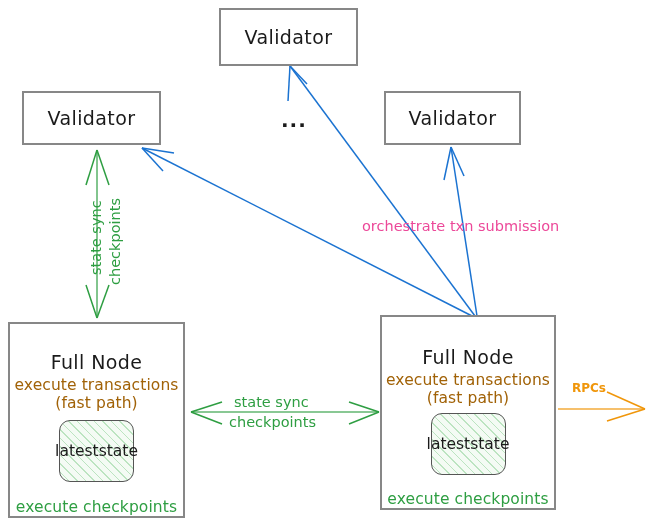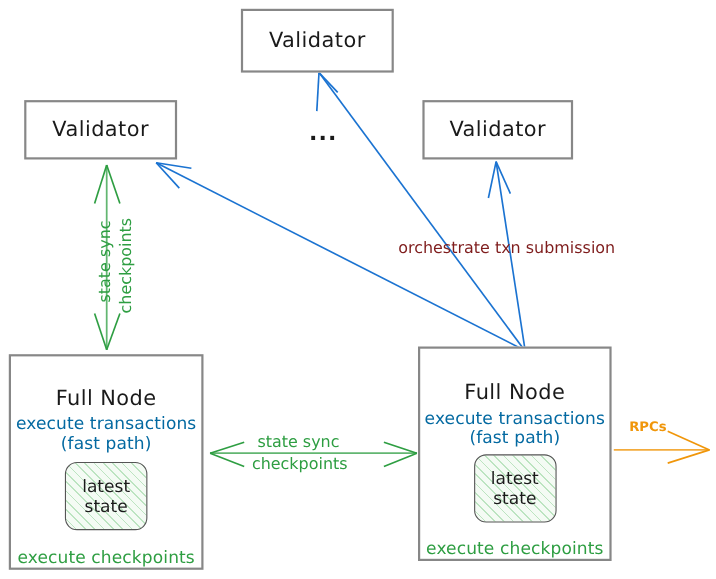--- a/index.html
+++ b/index.html
@@ -46,21 +46,21 @@
     justify-content: flex-end;
   }
   .fullnode-title {
     font-size: 19px;
     color: #1a1a1a;
     letter-spacing: .4px;
     margin-bottom: 3px;
   }
   .fullnode-blue {
     font-size: 15.5px;
-    color: #0369a1;
+    color: #a16207;
     text-align: center;
     line-height: 1.2;
     letter-spacing: .1px;
   }
   .fullnode-green {
     font-size: 15.5px;
     color: #2e9e42;
     text-align: center;
     letter-spacing: .1px;
   }
@@ -69,36 +69,35 @@
     border: 1.6px solid #555555;
     border-radius: 11px;
     background-color: #f4fbf4;
     background-image: repeating-linear-gradient(
         45deg,
         rgba(120, 200, 130, 0.45) 0px,
         rgba(120, 200, 130, 0.45) 1px,
         rgba(255,255,255,0) 1px,
         rgba(255,255,255,0) 6px);
     display: flex;
-    flex-direction: column;
     align-items: center;
     justify-content: center;
     line-height: 1.18;
   }
   .state-box span {
     font-size: 15.5px;
     color: #1a1a1a;
   }
   
   .flabel {
     position: absolute;
     white-space: nowrap;
     font-family: "DejaVu Sans", sans-serif;
   }
-  .lbl-blue  { color: #7f1d1d; font-size: 14.5px; text-align: right; }
+  .lbl-blue  { color: #ec4899; font-size: 14.5px; text-align: right; }
   .lbl-green { color: #2e9e42; font-size: 14.5px; }
   .lbl-orange{ color: #f0960a; font-size: 12px; font-weight: 600; }
   .lbl-dots  { color: #1a1a1a; font-size: 20px; font-weight: 700; letter-spacing: 1px; }
   .rot {
     transform: rotate(-90deg);
     transform-origin: left top;
   }
 </style>
 </head>
 <body>

